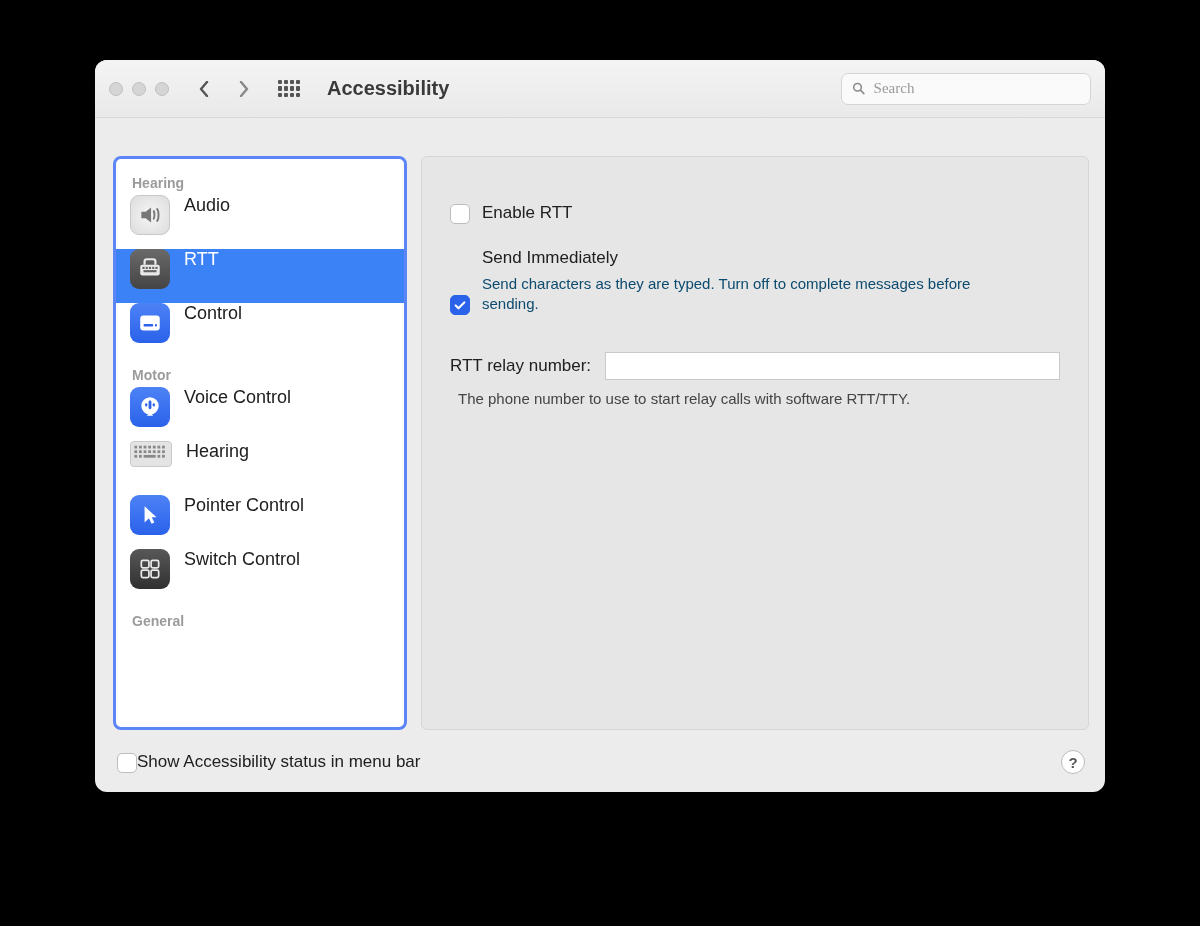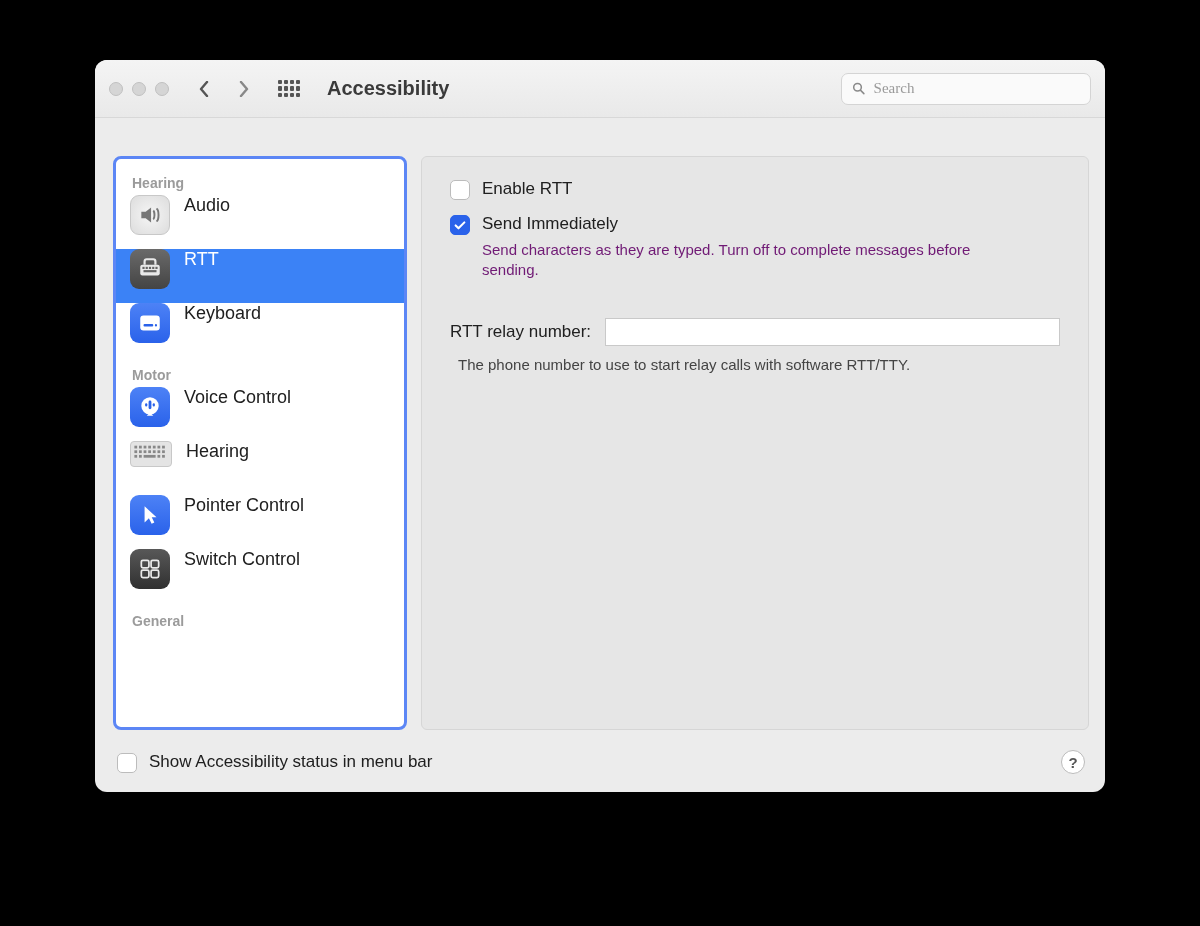--- a/index.html
+++ b/index.html
@@ -127,45 +127,45 @@
 
   
   .panel {
     flex:1;
     background:#e6e6e6;
     border:1px solid #d6d6d6;
     border-radius:6px;
     height: 574px;
     padding: 22px 28px;
   }
-  .row { display:flex; align-items:flex-start; gap:12px; margin-bottom: 14px; }
+  .row { display:flex; align-items:flex-start; gap:12px; margin-bottom: 14px; margin-top: 24px; }
   .checkbox {
     width:20px; height:20px; border-radius:5px;
     border:1px solid #bcbcbc; background:#fff;
     display:flex; align-items:center; justify-content:center;
     flex-shrink:0; margin-top:1px;
   }
   .checkbox.checked { background:#2a62ea; border-color:#2a62ea; }
   .checkbox.checked svg { width:14px; height:14px; }
   .opt-label { font-size:17px; }
-  .opt-desc { font-size:15px; color:#701a75; margin-top:6px; max-width:540px; line-height:1.35; }
+  .opt-desc { font-size:15px; color:#0c4a6e; margin-top:6px; max-width:540px; line-height:1.35; }
 
   .relay-row { display:flex; align-items:center; gap:14px; margin-top:37px; }
   .relay-label { font-size:17px; }
   .relay-input {
     flex:1; height:28px; border:1px solid #c9c9c9; background:#fff;
     border-radius:0px; padding:0 6px; font-size:15px;
   }
   .relay-desc { font-size:15px; color:#444; margin:10px 0 0 8px; }
 
   
   .footer {
     display:flex; align-items:center;
     padding: 8px 20px 18px 22px;
-    gap: 12px;
+    gap: 0;
     text-align: center;
   }
   .footer .spacer { flex:1; }
   .help {
     width:24px; height:24px; border-radius:50%;
     border:1px solid #bbb; background:#fff;
     display:flex; align-items:center; justify-content:center;
     font-weight:700; color:#555; font-size:15px;
   }
 </style>
@@ -251,21 +251,21 @@
         </div>
 
         <div class="sb-item">
           <div class="sb-icon ic-captions">
             <svg viewBox="0 0 24 24">
                 <rect x="3" y="5" width="18" height="14" rx="3" fill="#fff"></rect>
                 <rect x="6" y="13" width="9" height="2.2" rx="1" fill="#2a62ea"></rect>
                 <rect x="16.5" y="13" width="2" height="2.2" rx="1" fill="#2a62ea"></rect>
               </svg>
           </div>
-          <span>Keyboard</span>
+          <span>Control</span>
         </div>
 
         <div class="section-label">Motor</div>
 
         <div class="sb-item">
           <div class="sb-icon ic-voice">
             <svg viewBox="0 0 24 24">
                 <circle cx="12" cy="11" r="8" fill="#fff"></circle>
                 <rect x="10.7" y="6" width="2.6" height="8" rx="1.3" fill="#2a62ea"></rect>
                 <rect x="7.5" y="8.5" width="2" height="3" rx="1" fill="#2a62ea"></rect>
@@ -330,21 +330,21 @@
       </div>
     </div>
 
     <div class="panel">
 
       <div class="row">
         <div class="checkbox"></div>
         <div class="opt-label">Enable RTT</div>
       </div>
 
-      <div class="row" style="align-items:flex-start">
+      <div class="row" style="align-items:flex-end">
         <div class="checkbox checked">
           <svg viewBox="0 0 16 16">
               <path d="M3 8.5 L6.3 11.8 L13 5" fill="none" stroke="#fff" stroke-width="2.4" stroke-linecap="round" stroke-linejoin="round"></path>
             </svg>
         </div>
         <div>
           <div class="opt-label">Send Immediately</div>
           <div class="opt-desc">Send characters as they are typed. Turn off to complete messages before sending.</div>
         </div>
       </div>

